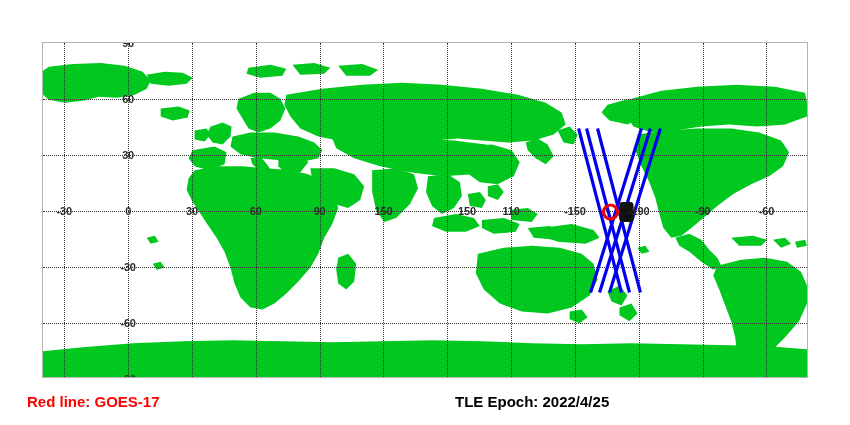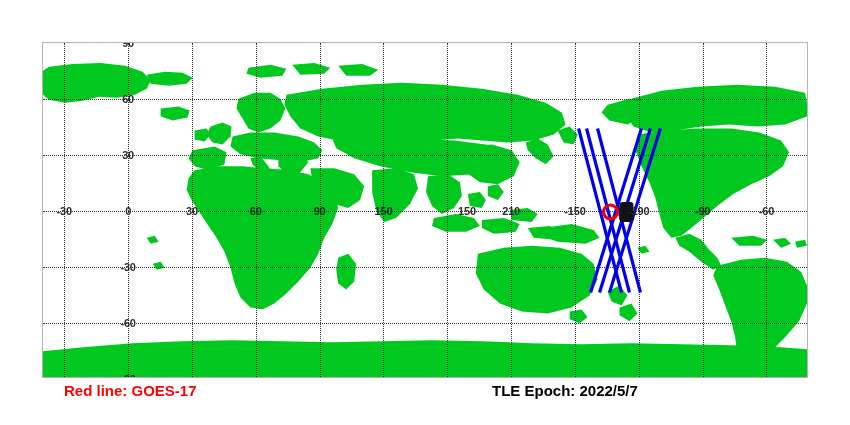--- a/index.html
+++ b/index.html
@@ -100,24 +100,23 @@
   }
   .marker-black {
     fill: #111111;
     stroke: none;
   }
 
   
   #caption {
     position: absolute;
     left: 0;
-    top: 380px;
+    top: 391px;
     width: 726px;
     height: 33px;
-    margin-left: 37px;
   }
   .cap {
     position: absolute;
     top: 0;
     font-family: "Liberation Sans", sans-serif;
     font-size: 15px;
     font-weight: bold;
     white-space: nowrap;
     line-height: 22px;
   }
@@ -275,33 +274,33 @@
     </svg>
 
     <div id="ticks">
         <div class="tick tick-lon" style="left: 21.2778px; top: 168px;">-30</div>
         <div class="tick tick-lon" style="left: 85.1111px; top: 168px;">0</div>
         <div class="tick tick-lon" style="left: 148.944px; top: 168px;">30</div>
         <div class="tick tick-lon" style="left: 212.778px; top: 168px;">60</div>
         <div class="tick tick-lon" style="left: 276.611px; top: 168px;">90</div>
         <div class="tick tick-lon" style="left: 340.444px; top: 168px;">150</div>
         <div class="tick tick-lon" style="left: 424px; top: 168px; text-align: right;">150</div>
-        <div class="tick tick-lon" style="left: 468.111px; top: 168px;">210</div>
+        <div class="tick tick-lon" style="left: 468.111px; top: 168px;">110</div>
         <div class="tick tick-lon" style="left: 531.944px; top: 168px; text-align: right;">-150</div>
         <div class="tick tick-lon" style="left: 595.778px; top: 168px;">-190</div>
         <div class="tick tick-lon" style="left: 659.611px; top: 168px;">-90</div>
         <div class="tick tick-lon" style="left: 723.444px; top: 168px;">-60</div>
         <div class="tick tick-lat" style="left: 85.1111px; top: 0px;">90</div>
         <div class="tick tick-lat" style="left: 85.1111px; top: 56px;">60</div>
         <div class="tick tick-lat" style="left: 85.1111px; top: 112px;">30</div>
         <div class="tick tick-lat" style="left: 85.1111px; top: 224px;">-30</div>
         <div class="tick tick-lat" style="left: 85.1111px; top: 280px;">-60</div>
         <div class="tick tick-lat" style="left: 85.1111px; top: 336px;">-90</div>
       </div>
 
   </div>
 
   <div id="caption">
     <span class="cap" id="cap-red" style="color: rgb(255, 0, 0);">Red line: GOES-17</span>
-    <span class="cap" id="cap-epoch" style="color: rgb(0, 0, 0);">TLE Epoch: 2022/5/7</span>
+    <span class="cap" id="cap-epoch" style="color: rgb(0, 0, 0);">TLE Epoch: 2022/4/25</span>
   </div>
 
 </div>
 
 </body></html>

